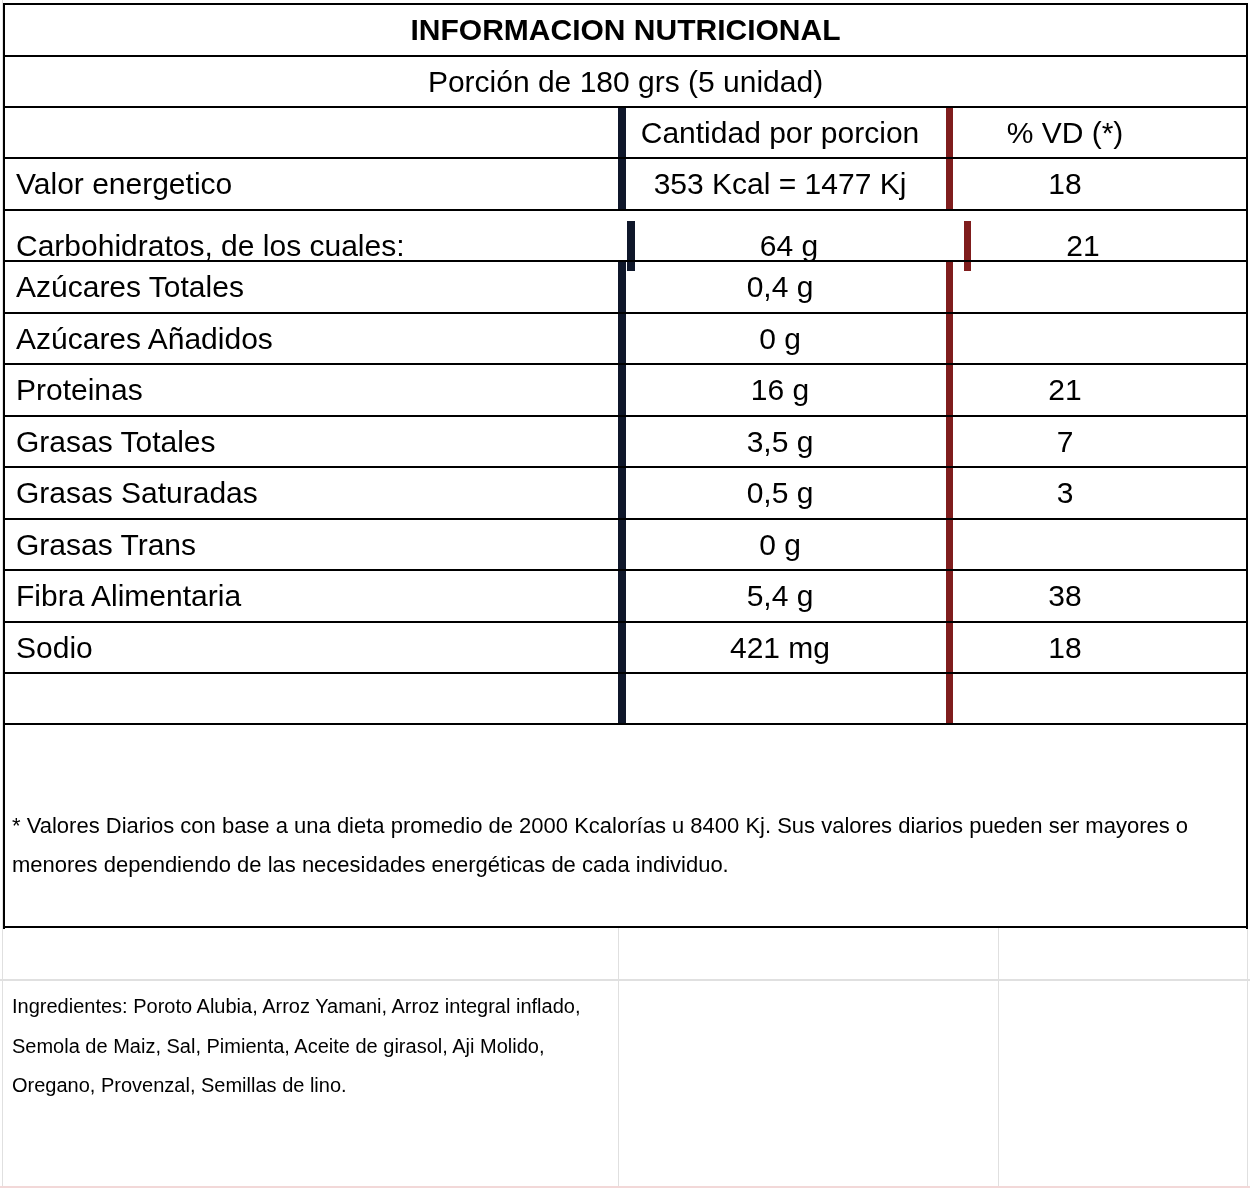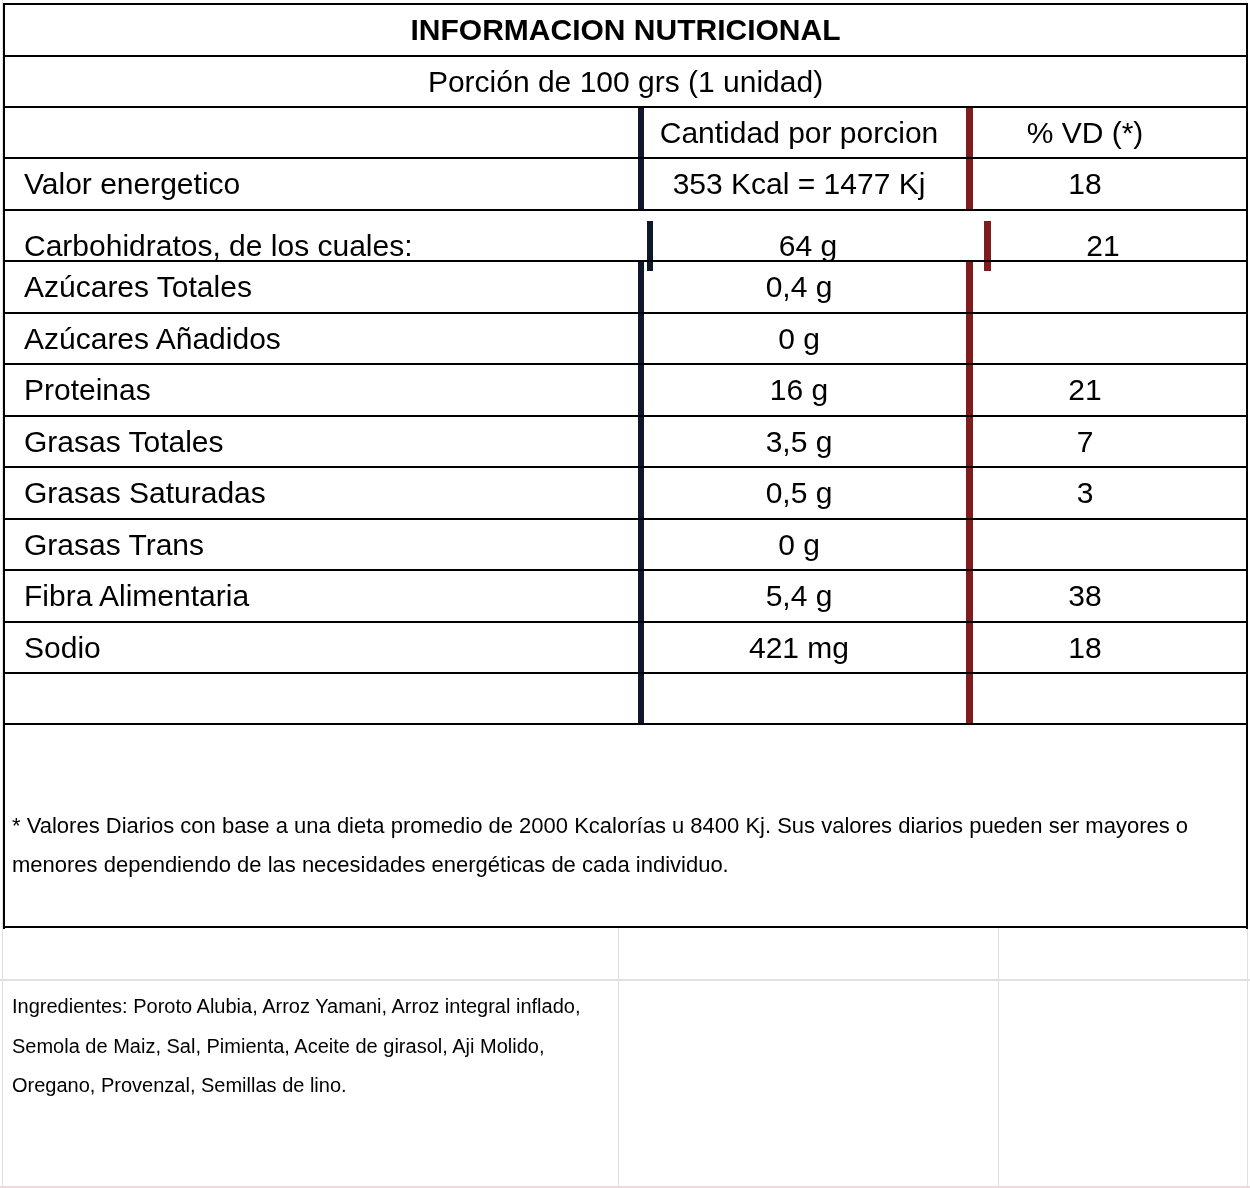--- a/index.html
+++ b/index.html
@@ -1,22 +1,22 @@
 <!DOCTYPE html>
 <html><head>
 <meta charset="utf-8">
 <style>
   html, body { margin: 0; padding: 0; background: #ffffff; }
   body { width: 1250px; height: 1188px; position: relative; overflow: hidden;
          font-family: "Liberation Sans", sans-serif; color: #000; }
   .sheet { position: absolute; left: 0; top: 0; width: 1250px; height: 1188px; }
   .row { position: absolute; left: 4px; width: 1243px; display: flex; box-sizing: border-box; }
   .cell { box-sizing: border-box; display: flex; align-items: center; font-size: 30px; }
-  .c1 { width: 614px; padding-left: 0; margin-left: 20px; }
-  .c2 { width: 316px; justify-content: center; border-left: 6px solid #0f172a; }
+  .c1 { width: 614px; padding-left: 12px; }
+  .c2 { width: 316px; justify-content: center; border-left: 8px solid #0f172a; }
   .c3 { width: 231px; justify-content: center; border-left: 7px solid #7f1d1d; margin-left: 12px; }
   .full { width: 1243px; justify-content: center; }
   .bold { font-weight: bold; }
   .hline { position: absolute; left: 4px; width: 1243px; height: 2px; background: #000; }
   .vframe { position: absolute; top: 3px; width: 2px; background: #000; }
   .grid-v { position: absolute; width: 1px; background: #e0e0e0; }
   .grid-h { position: absolute; height: 1px; background: #e0e0e0; }
   .note { position: absolute; left: 12px; top: 806px; width: 1225px; font-size: 22px; line-height: 39px; }
   .ingr { position: absolute; left: 12px; top: 987px; width: 600px; font-size: 20px; line-height: 39.5px; }
 </style>
@@ -35,21 +35,21 @@
   <div class="vframe" style="left:3px; height:926px;"></div>
   <div class="vframe" style="left:1246px; height:926px;"></div>
 
   <div class="hline" style="top:3px;"></div>
   <div class="row" style="top:5px; height:50px;">
     <div class="cell full bold">INFORMACION NUTRICIONAL</div>
   </div>
   <div class="hline" style="top:55px;"></div>
 
   <div class="row" style="top:57px; height:50px;">
-    <div class="cell full">Porción de 100 grs (1 unidad)</div>
+    <div class="cell full">Porción de 180 grs (5 unidad)</div>
   </div>
   <div class="hline" style="top:106px;"></div>
 
   <div class="row" style="top:108px; height:50px;">
     <div class="cell c1"></div>
     <div class="cell c2">Cantidad por porcion</div>
     <div class="cell c3">% VD (*)</div>
   </div>
   <div class="hline" style="top:157px;"></div>
 

